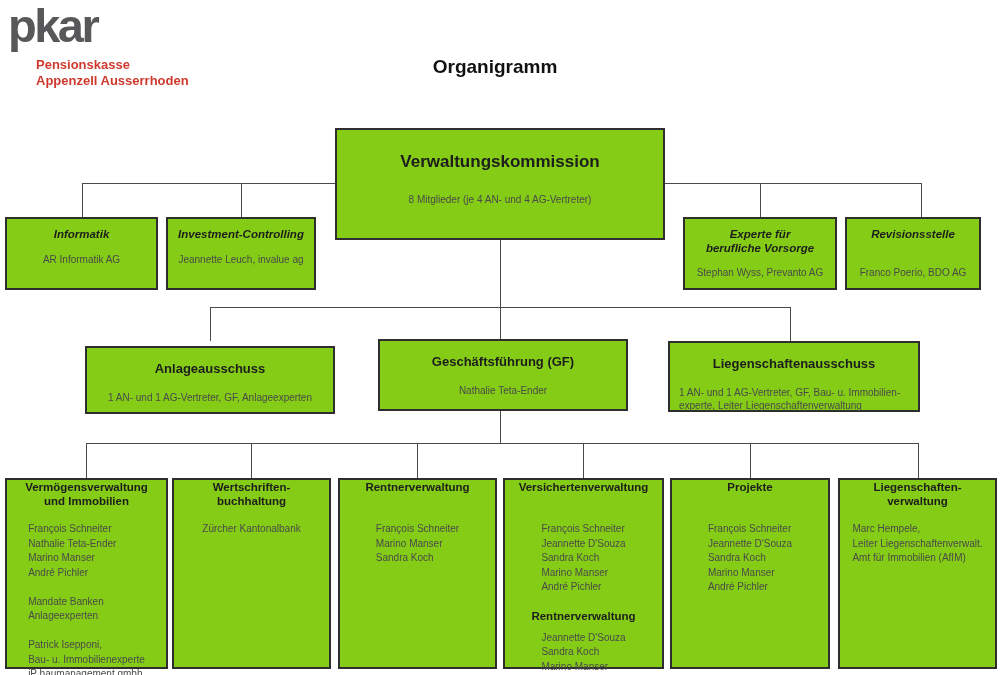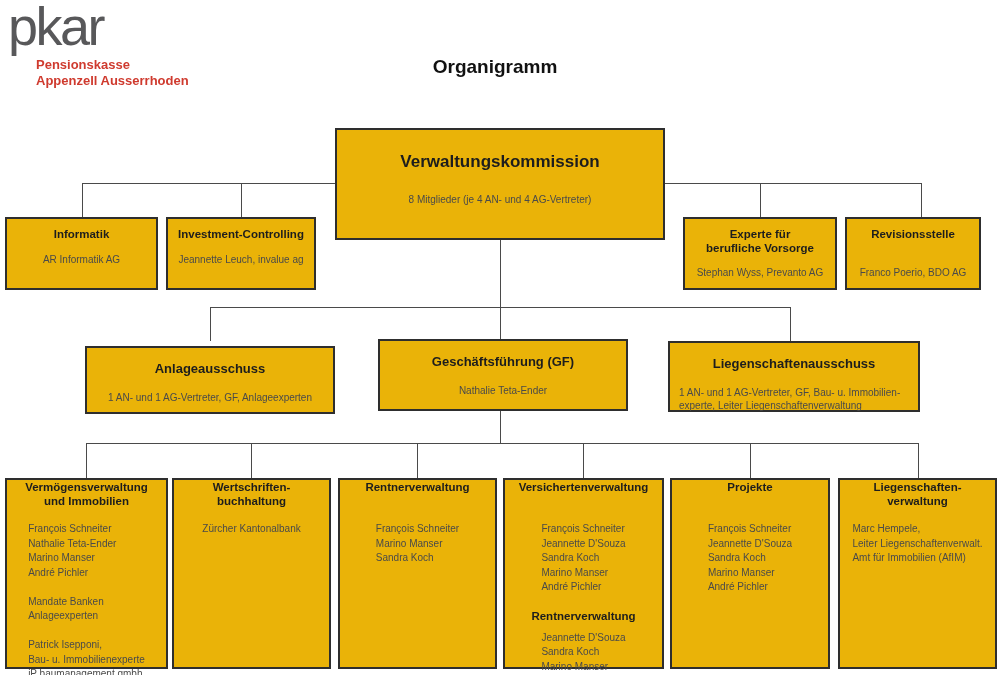--- a/index.html
+++ b/index.html
@@ -2,37 +2,37 @@
 <html><head>
 <meta charset="utf-8">
 <style>
   html,body { margin:0; padding:0; background:#fff; }
   .page {
     position:relative; width:1000px; height:675px; background:#ffffff;
     font-family:"Liberation Sans", sans-serif; color:#3f3f3f; overflow:hidden;
   }
   
   .brand { position:absolute; left:8px; top:2px; }
-  .wordmark { font-size:54px; font-weight:normal; letter-spacing:-2.5px; line-height:48px; }
+  .wordmark { font-size:47px; font-weight:bold; letter-spacing:-2.5px; line-height:48px; }
   .sublines { font-weight:bold; font-size:13px; line-height:16px; margin-left:28px; margin-top:7px; }
   
   .ptitle { position:absolute; left:0; top:56px; width:990px; text-align:center;
             font-size:19px; font-weight:bold; color:#111; }
   
   .wires { position:absolute; left:0; top:0; }
   
   .box { position:absolute; box-sizing:border-box; border:2px solid #2e2e2e;
-         background:#eab308; text-align:center; }
+         background:#84cc16; text-align:center; }
   .bt { font-weight:bold; color:#1d1d1d; white-space:pre-line; }
   .bs { font-size:10px; color:#4a4a4a; white-space:pre-line; line-height:13px; }
   .root { padding-top:22px; }
   .root .bt { font-size:17px; }
   .root .bs { margin-top:21px; }
   .sm { padding-top:9px; }
-  .sm .bt { font-size:11.5px; line-height:13.5px; }
+  .sm .bt { font-size:11.5px; line-height:13.5px;font-style:italic; }
   .sm .bs { margin-top:11px; }
   .tt2 { height:27px; }
   .l2 { padding-top:13px; }
   .l2 .bt { font-size:13px; }
   .l2 .bs { margin-top:15px; }
   .bs.left { text-align:left; padding:0 9px; }
   .l3 { padding-top:0; }
   .l3 .bt { font-size:11.5px; line-height:14px; height:30px; }
   .bb { display:inline-block; text-align:left; font-size:10px; line-height:14.5px;
         color:#4a4a4a; white-space:pre-line; margin-top:12px; }

